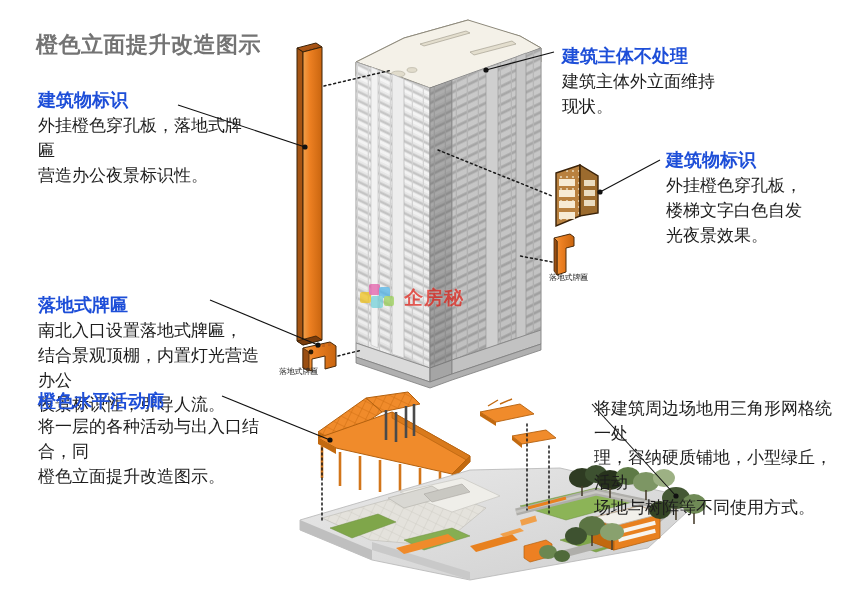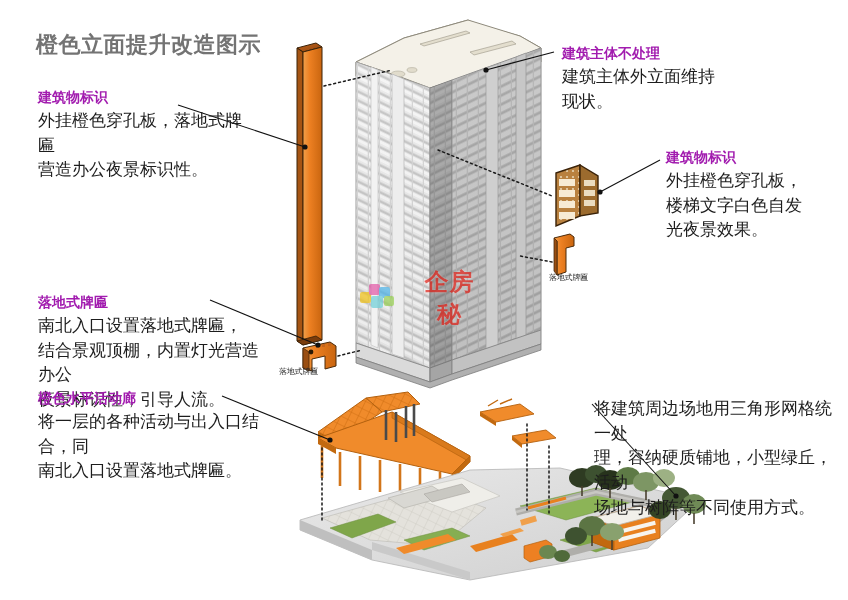--- a/index.html
+++ b/index.html
@@ -20,23 +20,23 @@
     left: 36px; top: 30px;
     font-size: 22px;
     font-weight: bold;
     color: #737373;
     letter-spacing: 0.5px;
     white-space: nowrap;
   }
   
   .anno { position: absolute; }
   .anno .head {
-    font-size: 14px;
+    font-size: 18px;
     font-weight: bold;
-    color: #a21caf;
+    color: #1d4ed8;
     margin-bottom: 2px;
     white-space: nowrap;
     line-height: 1.35;
   }
   .anno .body {
     font-size: 17px;
     color: #1d1d1d;
     line-height: 1.45;
     white-space: pre-line;
   }
@@ -64,25 +64,25 @@
   .watermark {
     position: absolute;
     left: 360px; top: 282px;
     width: 126px; height: 32px;
     display: flex; align-items: center;
     opacity: 0.72;
   }
   .wm-logo { position: relative; width: 42px; height: 28px; }
   .wm-sq { position: absolute; border-radius: 2px; }
   .wm-text {
-    font-size: 24px; font-weight: bold;
+    font-size: 19px; font-weight: bold;
     color: #e2231a;
     letter-spacing: 1px;
     text-shadow: 0 0 2px rgba(255,255,255,.6);
-    margin-left: 12px;
+    margin-left: 2px;
     text-align: center;
   }
 </style>
 </head>
 <body>
 
 <div id="page">
 
   <svg class="layer" viewBox="0 0 848 600">
     <defs>
@@ -398,21 +398,21 @@
   <div class="anno w-wide" style="left:38px; top:293px;">
     <div class="head">落地式牌匾</div>
     <div class="body">南北入口设置落地式牌匾，
 结合景观顶棚，内置灯光营造办公
 夜景标识性，引导人流。</div>
   </div>
 
   <div class="anno w-wide2" style="left:38px; top:389px;">
     <div class="head">橙色水平活动廊</div>
     <div class="body">将一层的各种活动与出入口结合，同
-南北入口设置落地式牌匾。</div>
+橙色立面提升改造图示。</div>
   </div>
 
   <div class="anno w-wide2" style="left:594px; top:397px;">
     <div class="body">将建筑周边场地用三角形网格统一处
 理，容纳硬质铺地，小型绿丘，活动
 场地与树阵等不同使用方式。</div>
   </div>
 
   <div class="minicap" style="left:279px; top:366px;">落地式牌匾</div>
   <div class="minicap" style="left:549px; top:272px;">落地式牌匾</div>

